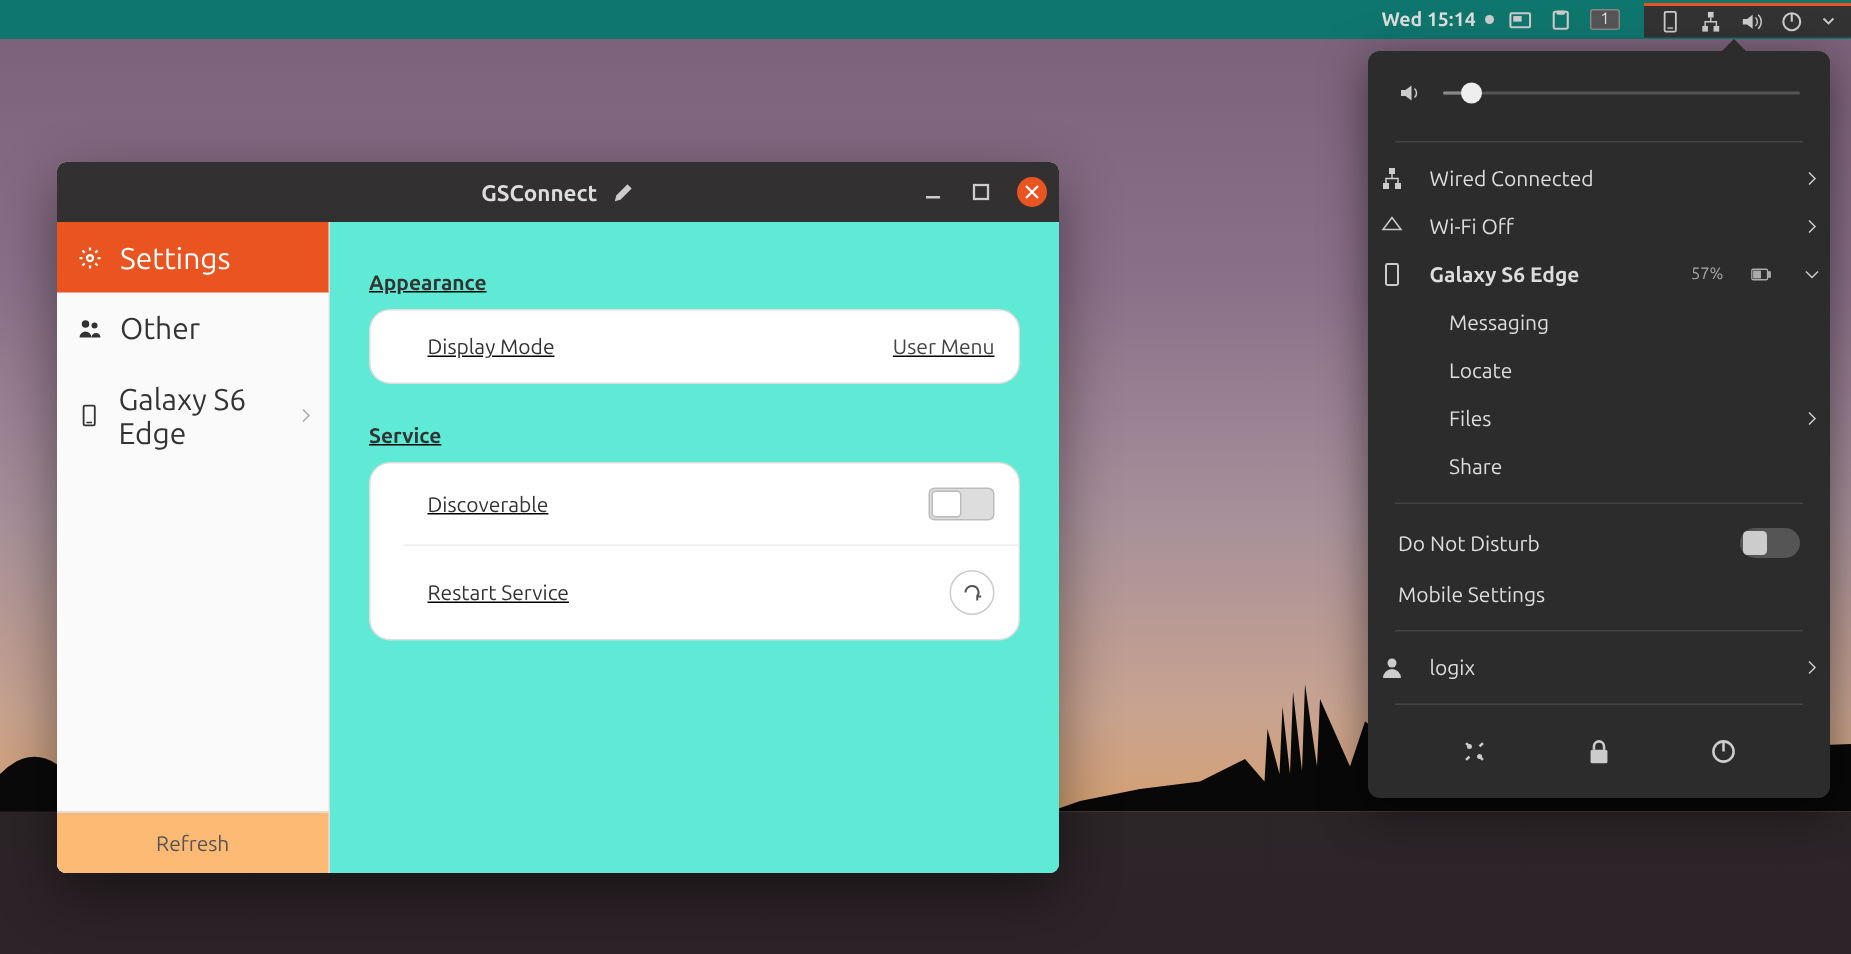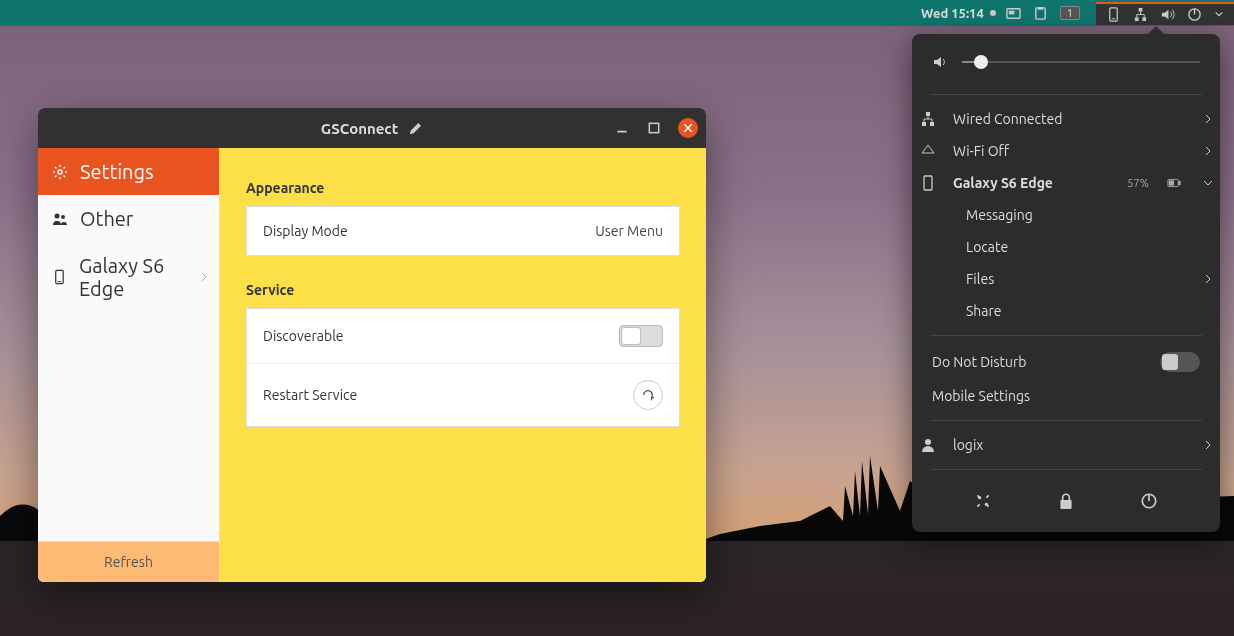--- a/index.html
+++ b/index.html
@@ -50,24 +50,24 @@
 .titlebar .close { width:20px;height:20px;border-radius:50%;background:#e95420;display:flex;align-items:center;justify-content:center;}
 .titlebar .close svg{width:10px;height:10px;fill:#fff;}
 .titlebar .menu { position:absolute; right:108px; cursor:pointer;}
 .win-body { flex:1; display:flex; }
 .sidebar { width:182px; background:#fafafa; border-right:1px solid #ddd; display:flex; flex-direction:column;}
 .side-item { display:flex; align-items:center; gap:12px; padding:12px 14px; font-size:20px; color:#333; cursor:pointer; position:relative;}
 .side-item.active { background:#e95420; color:#fff;}
 .side-item svg { width:16px;height:16px; fill:currentColor;}
 .side-item .chev { position:absolute; right:10px; opacity:.4;}
 .side-footer { margin-top:auto; padding:12px; text-align:center; border-top:1px solid #ddd; font-size:14px; color:#555; cursor:pointer; background:#fdba74;}
-.content { flex:1; background:#fde047; padding:28px 26px; }
+.content { flex:1; background:#5eead4; padding:28px 26px;text-decoration:underline; }
 .section-h { font-size:14px; font-weight:600; color:#333; margin:4px 0 10px;}
 .section-h.sp { margin-top:26px;}
-.card { background:#fff; border:1px solid #ddd; border-radius:0;}
+.card { background:#fff; border:1px solid #ddd; border-radius:14px;padding-left:22px;}
 .card-row { display:flex; align-items:center; justify-content:space-between; padding:16px 16px; font-size:14px; color:#333;}
 .card-row + .card-row { border-top:1px solid #eee;}
 .card-row .val { color:#444;}
 .gtk-switch { width:44px;height:22px;border:1px solid #bbb;border-radius:4px;background:#ddd;position:relative;cursor:pointer;}
 .gtk-switch .kn { position:absolute;left:1px;top:1px;width:20px;height:18px;background:#fff;border:1px solid #bbb;border-radius:3px;}
 .round-btn { width:30px;height:30px;border:1px solid #ccc;border-radius:50%;display:flex;align-items:center;justify-content:center;cursor:pointer;background:#fff;}
 .round-btn svg{width:14px;height:14px;fill:#555;stroke:#555;}
 </style>
 </head>
 <body>

